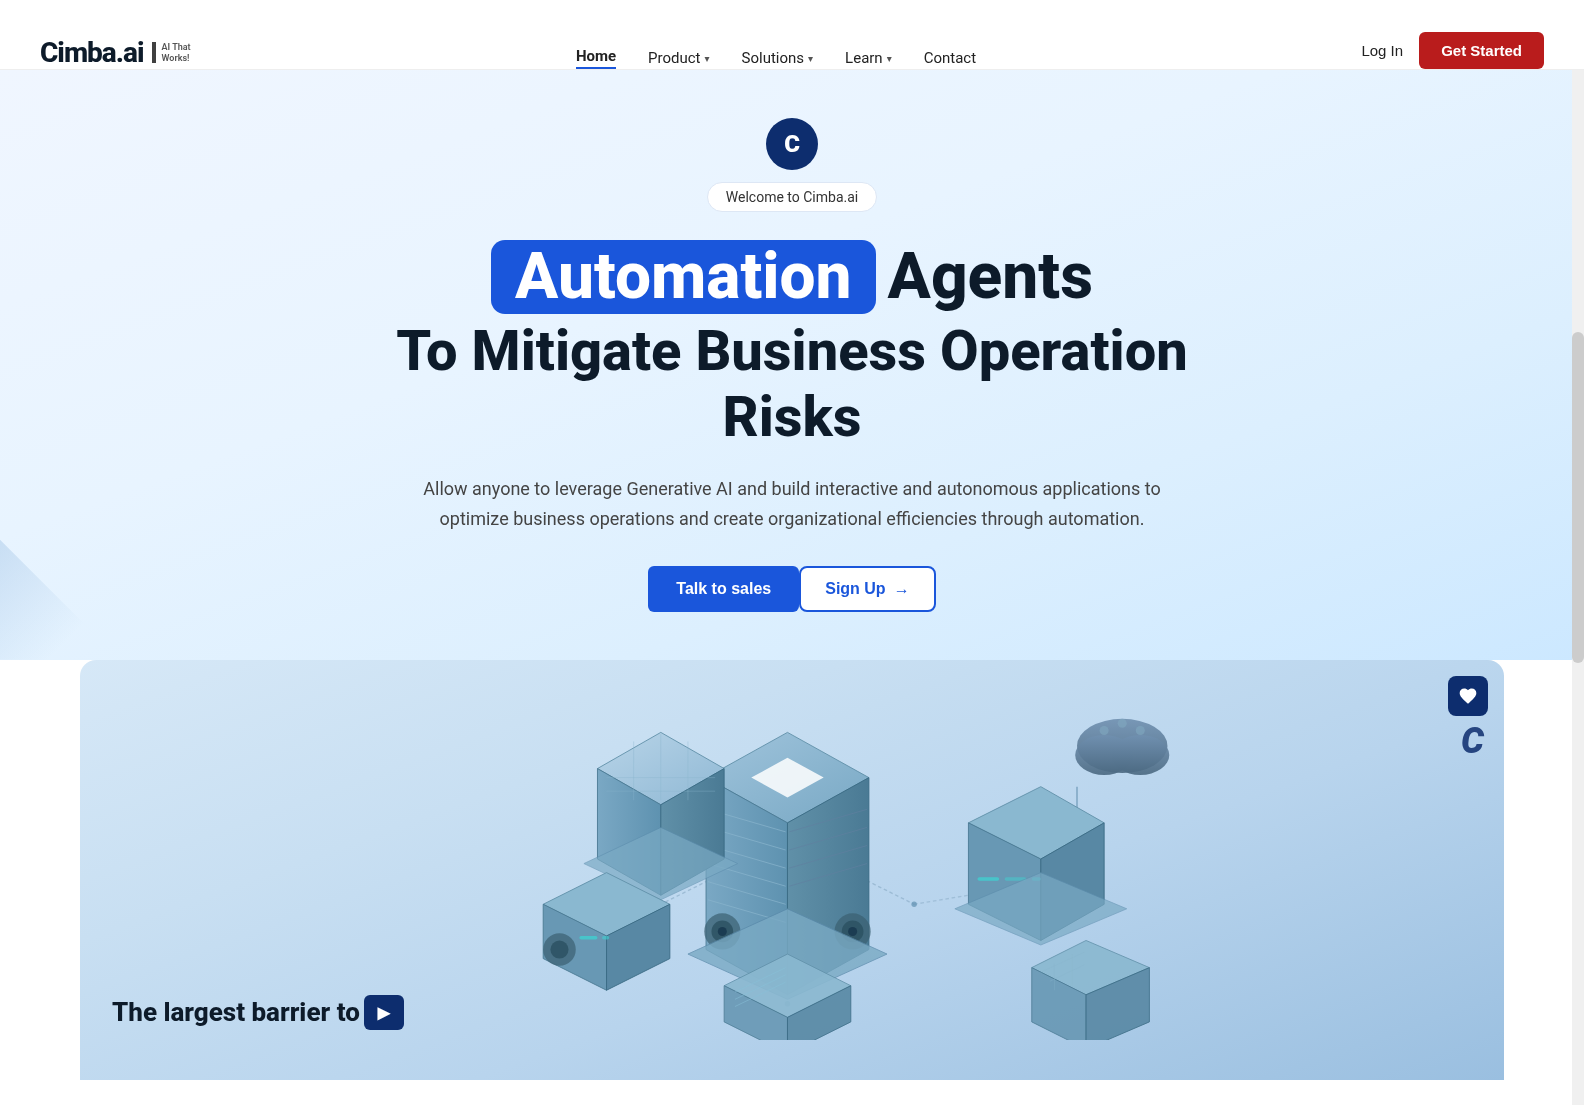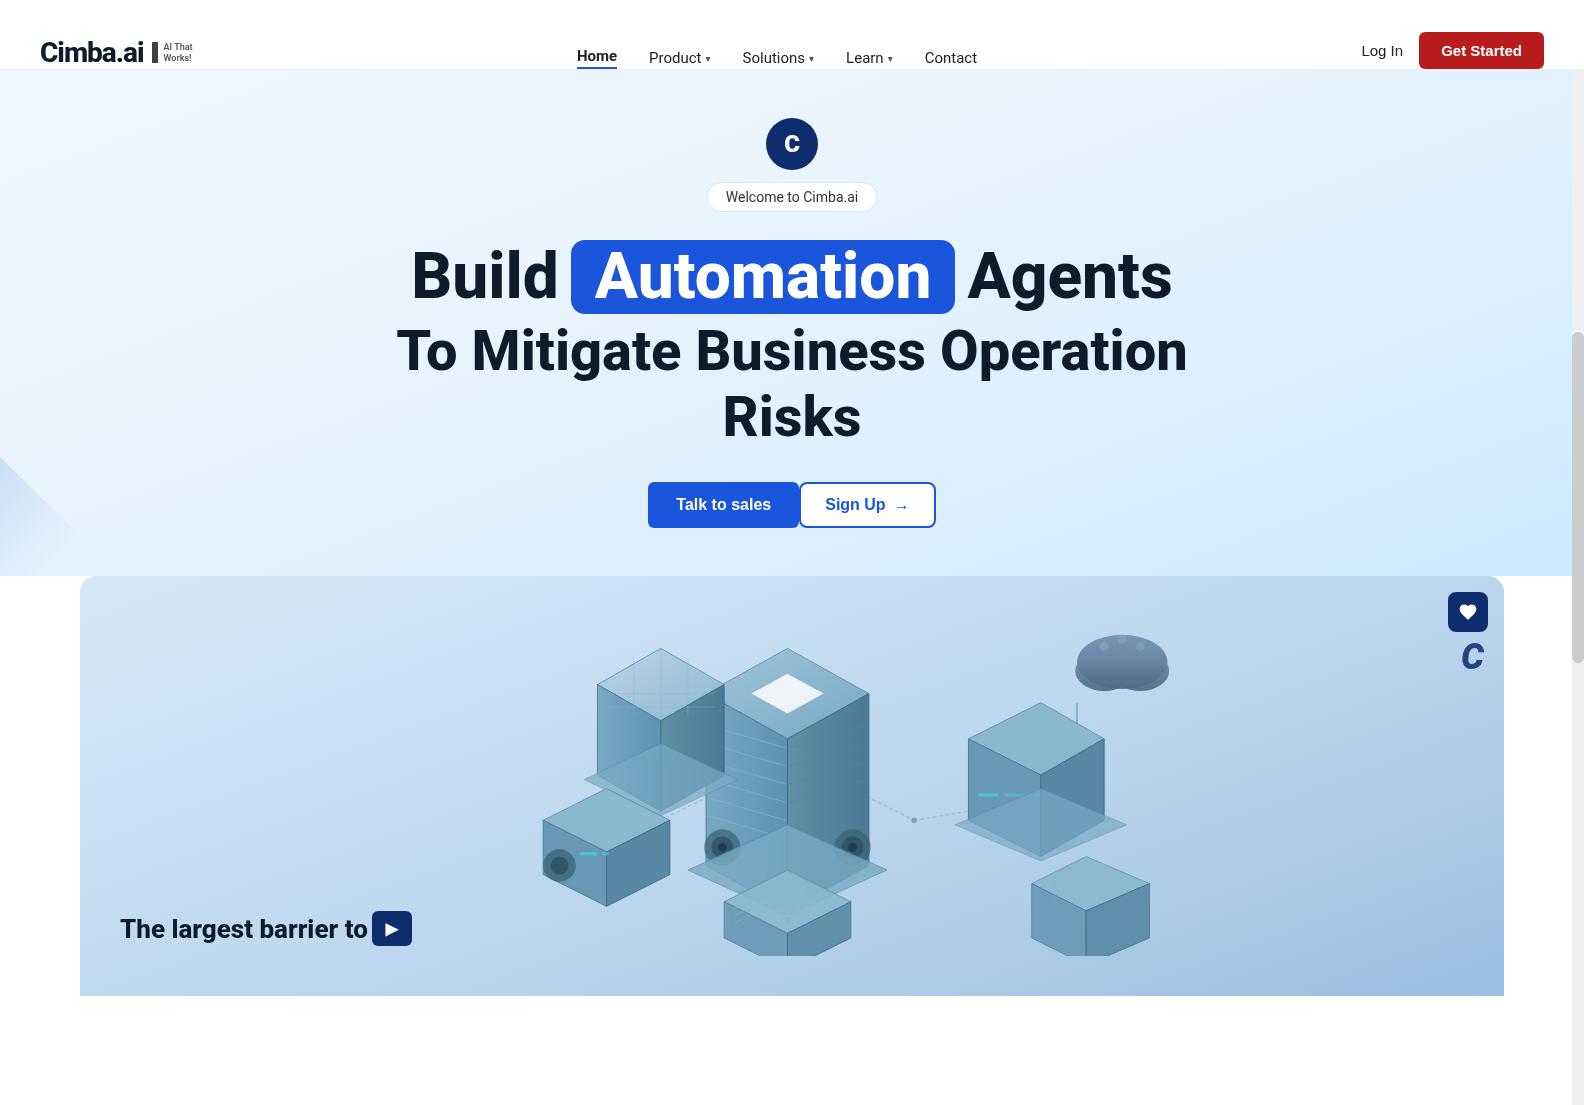--- a/index.html
+++ b/index.html
@@ -9,21 +9,21 @@
     nav {
       display: flex; align-items: flex-end; justify-content: space-between;
       padding: 0 40px; height: 70px; background: #fff;
       border-bottom: 1px solid #eee; position: relative; z-index: 100;
     }
     .logo-area { display: flex; align-items: center; gap: 6px; }
     .logo-text { font-size: 28px; font-weight: 800; color: #0d1b2a; letter-spacing: -1px; }
     .logo-badge {
       display: flex; flex-direction: column; align-items: flex-start;
       font-size: 9px; line-height: 1.2; color: #555; font-weight: 600;
-      border-left: 6px solid #404040; padding-left: 6px; margin-left: 2px;
+      border-left: 4px solid #404040; padding-left: 6px; margin-left: 2px;
     }
     .nav-links { display: flex; align-items: center; gap: 32px; }
     .nav-link {
       font-size: 15px; color: #222; text-decoration: none; cursor: pointer;
       display: flex; align-items: center; gap: 4px;
     }
     .nav-link.active { font-weight: 700; border-bottom: 2px solid #1a56db; padding-bottom: 2px; }
     .nav-link .chevron { font-size: 10px; color: #555; }
     .nav-actions { display: flex; align-items: center; gap: 16px; }
     .login-btn {
@@ -101,21 +101,21 @@
       position: absolute; top: 16px; right: 16px;
       width: 40px; height: 40px; background: #0d2d6e; border-radius: 8px;
       display: flex; align-items: center; justify-content: center;
       cursor: pointer;
     }
     .card-corner-logo {
       position: absolute; top: 60px; right: 20px;
       font-size: 36px; font-weight: 900; color: #0d2d6e; font-style: italic; opacity: 0.85;
     }
     .card-bottom-text {
-      position: absolute; bottom: 50px; left: 40px;
+      position: absolute; bottom: 50px; left: 32px;
       font-size: 26px; font-weight: 800; color: #0d1b2a;
       display: flex; align-items: center; gap: 4px;
     }
     .video-play-btn {
       background: #0d2d6e; border-radius: 6px; padding: 8px 14px;
       display: flex; align-items: center; justify-content: center; cursor: pointer;
     }
     .video-play-btn::after {
       content: '▶'; color: #fff; font-size: 16px;
     }
@@ -186,27 +186,27 @@
 
 <section class="hero">
   <div class="hero-bg-shape-left"></div>
 
   <div class="hero-logo-icon">C</div>
 
   <div class="welcome-badge">Welcome to Cimba.ai</div>
 
   <div class="hero-headline">
     <div class="hero-h1">
-      <span>Build</span>
       <span class="hero-highlight">Automation</span>
       <span>Agents</span>
     </div>
     <div class="hero-h2">To Mitigate Business Operation Risks</div>
   </div>
 
+  <p class="hero-sub">Allow anyone to leverage Generative AI and build interactive and autonomous applications to optimize business operations and create organizational efficiencies through automation.</p>
 
   <div class="hero-ctas">
     <button class="btn-talk">Talk to sales</button>
     <button class="btn-signup">
       <span>Sign Up</span>
       <span>→</span>
     </button>
   </div>
 </section>
 

